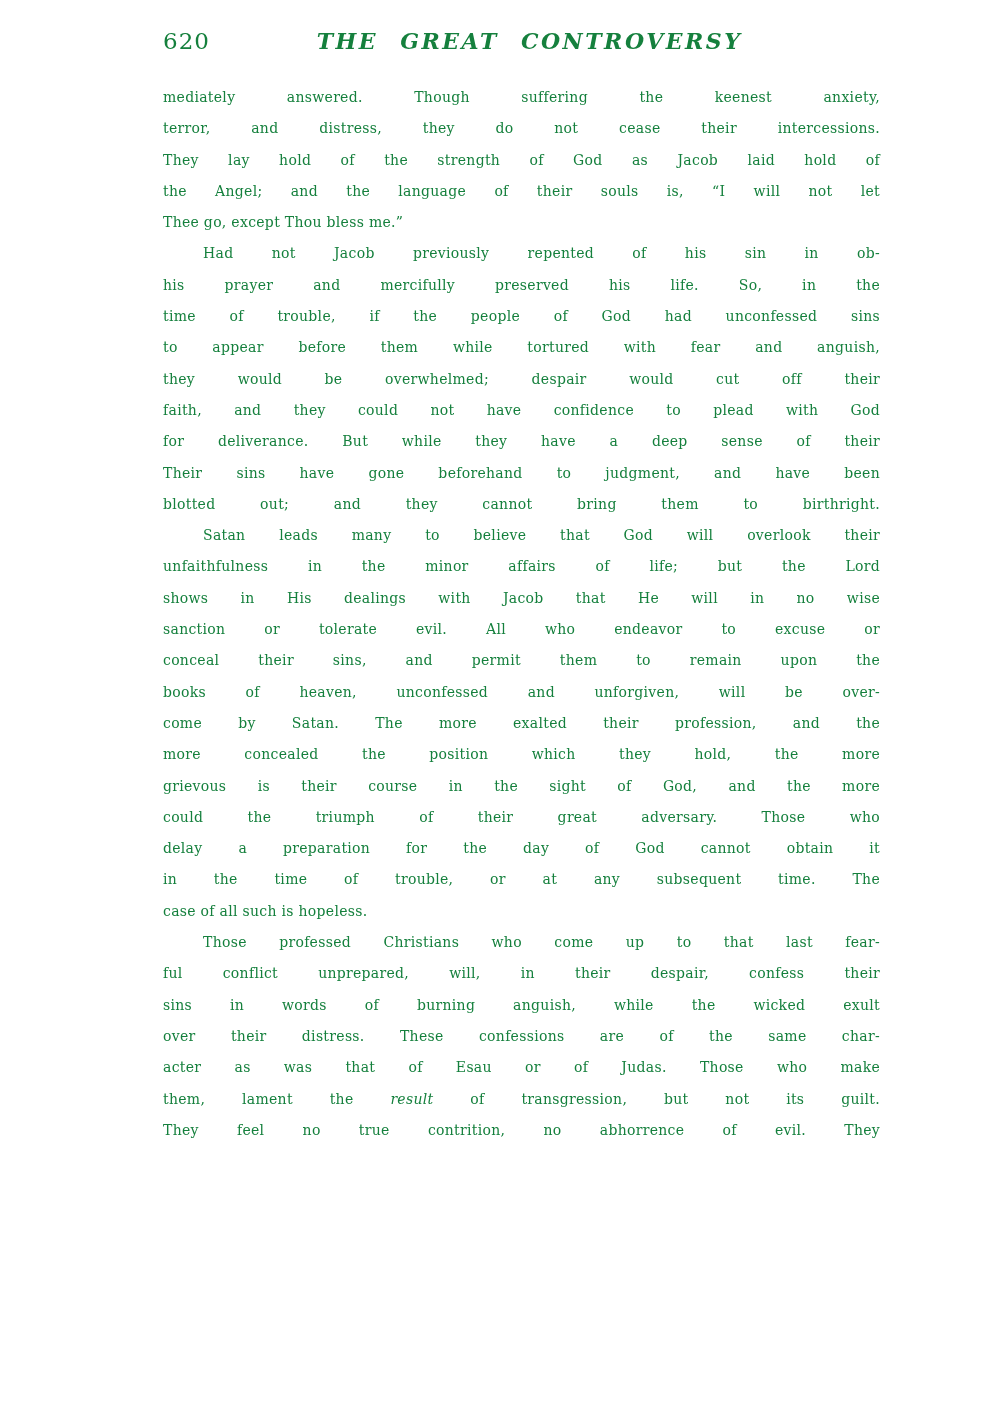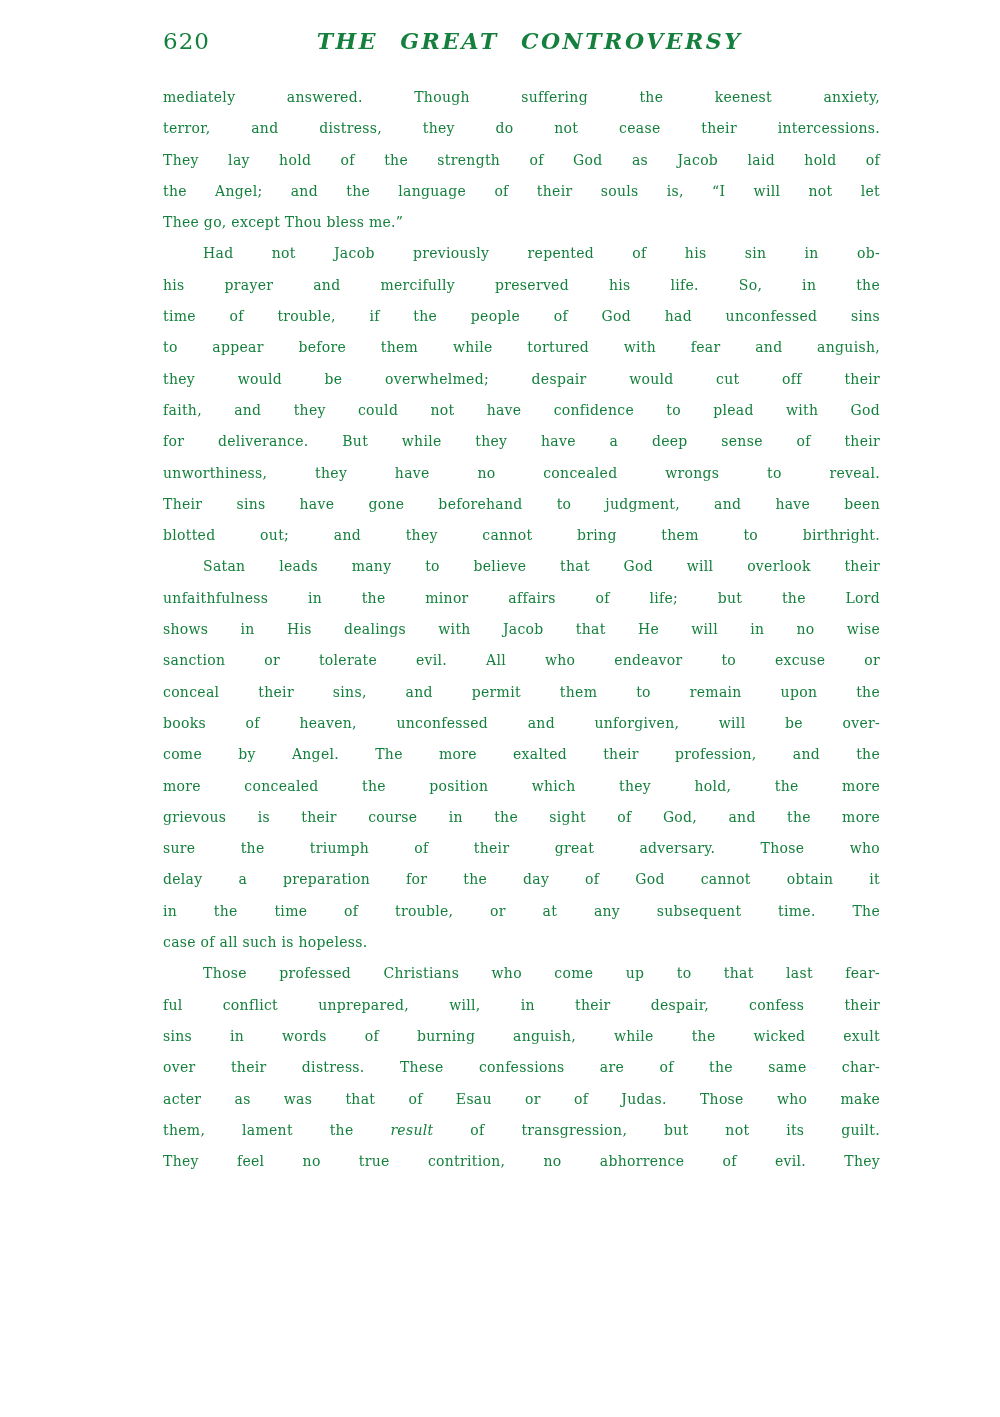--- a/index.html
+++ b/index.html
@@ -86,35 +86,34 @@
         <div class="line endline">Thee go, except Thou bless me.”</div>
       </div>
       <div class="para">
         <div class="line indent">Had not Jacob previously repented of his sin in ob-</div>
         <div class="line">his prayer and mercifully preserved his life.  So, in the</div>
         <div class="line">time of trouble, if the people of God had unconfessed sins</div>
         <div class="line">to appear before them while tortured with fear and anguish,</div>
         <div class="line">they would be overwhelmed; despair would cut off their</div>
         <div class="line">faith, and they could not have confidence to plead with God</div>
         <div class="line">for deliverance.  But while they have a deep sense of their</div>
-        <div class="line">unworthiness, they have no concealed wrongs to reveal.</div>
         <div class="line">Their sins have gone beforehand to judgment, and have been</div>
         <div class="line">blotted out; and they cannot bring them to birthright.</div>
       </div>
       <div class="para">
         <div class="line indent">Satan leads many to believe that God will overlook their</div>
         <div class="line">unfaithfulness in the minor affairs of life; but the Lord</div>
         <div class="line">shows in His dealings with Jacob that He will in no wise</div>
         <div class="line">sanction or tolerate evil.  All who endeavor to excuse or</div>
         <div class="line">conceal their sins, and permit them to remain upon the</div>
         <div class="line">books of heaven, unconfessed and unforgiven, will be over-</div>
-        <div class="line">come by Angel.  The more exalted their profession, and the</div>
+        <div class="line">come by Satan.  The more exalted their profession, and the</div>
         <div class="line">more concealed the position which they hold, the more</div>
         <div class="line">grievous is their course in the sight of God, and the more</div>
-        <div class="line">sure the triumph of their great adversary.  Those who</div>
+        <div class="line">could the triumph of their great adversary.  Those who</div>
         <div class="line">delay a preparation for the day of God cannot obtain it</div>
         <div class="line">in the time of trouble, or at any subsequent time.  The</div>
         <div class="line endline">case of all such is hopeless.</div>
       </div>
       <div class="para">
         <div class="line indent">Those professed Christians who come up to that last fear-</div>
         <div class="line">ful conflict unprepared, will, in their despair, confess their</div>
         <div class="line">sins in words of burning anguish, while the wicked exult</div>
         <div class="line">over their distress.  These confessions are of the same char-</div>
         <div class="line">acter as was that of Esau or of Judas.  Those who make</div>

